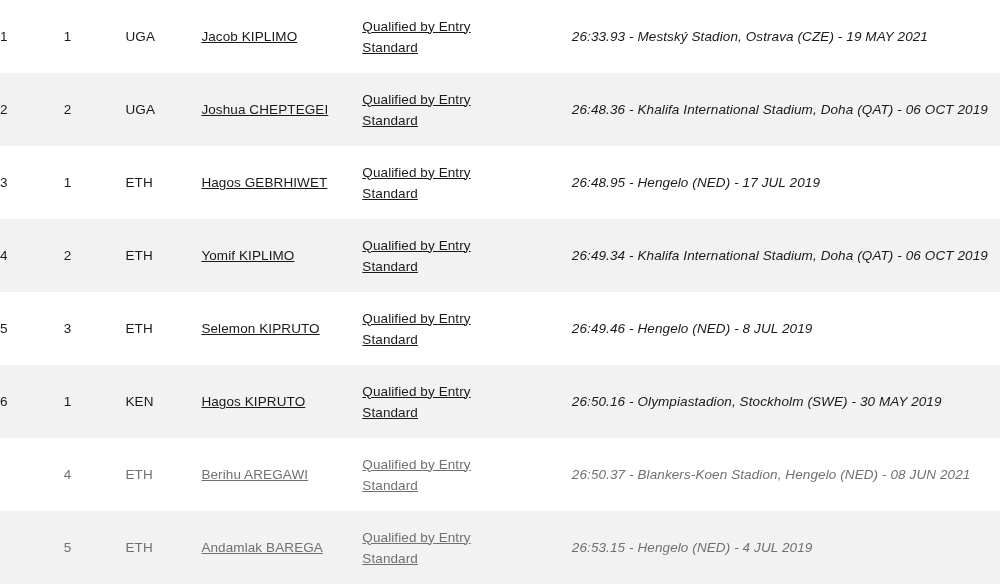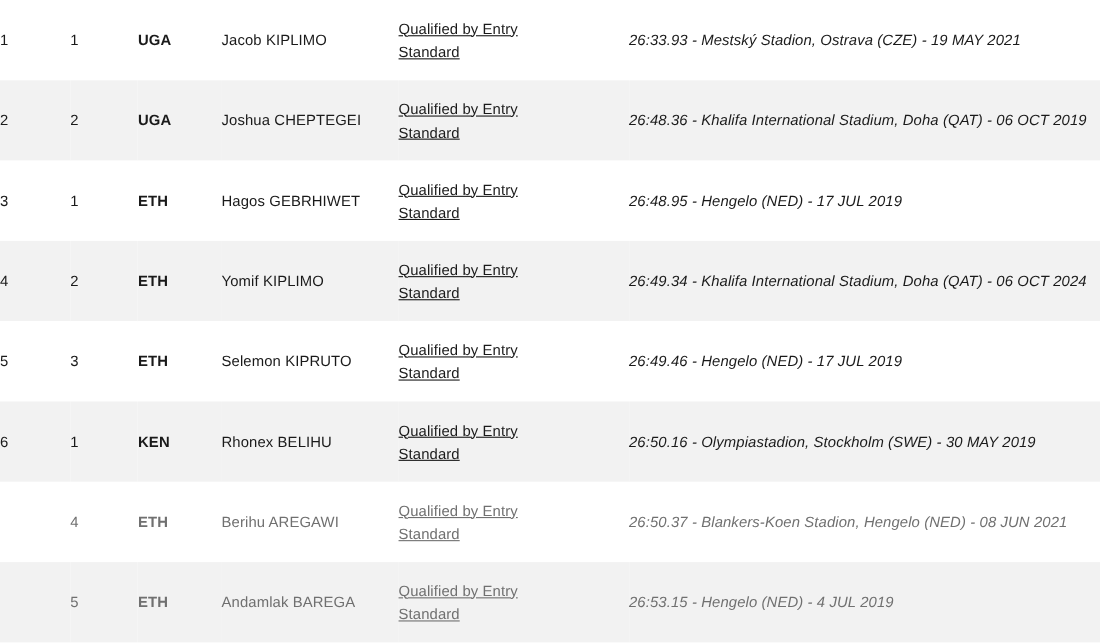--- a/index.html
+++ b/index.html
@@ -38,22 +38,22 @@
   
   tr.row-odd  { background: #ffffff; }
   tr.row-even { background: #f2f2f2; }
 
   
   tr.row-dim td { color: #707070; }
 
   
   .col-place   { width: 63px;  padding-left: 12px;  }
   .col-natrank { width: 61px;  padding-left: 0;     }
-  .col-country { width: 75px; font-weight: bold;  }
-  .col-name    { width: 159px; padding-right: 14px; }
+  .col-country { width: 75px;  }
+  .col-name    { width: 159px; padding-right: 14px; text-decoration: underline; }
   .col-status  { width: 207px; padding-right: 22px; text-decoration: underline; }
   .col-result  { width: 423px; font-style: italic; }
 
   .col-status .status-text {
     display: block;
     max-width: 130px;
   }
 
   .col-result .result-text {
     display: block;
@@ -115,43 +115,43 @@
         <td class="col-place">4</td>
         <td class="col-natrank">2</td>
         <td class="col-country">ETH</td>
         <td class="col-name">
           <span class="name-text">Yomif KIPLIMO</span>
         </td>
         <td class="col-status">
           <span class="status-text">Qualified by Entry Standard</span>
         </td>
         <td class="col-result">
-          <span class="result-text">26:49.34 - Khalifa International Stadium, Doha (QAT) - 06 OCT 2024</span>
+          <span class="result-text">26:49.34 - Khalifa International Stadium, Doha (QAT) - 06 OCT 2019</span>
         </td>
       </tr>
       <tr class="row-odd">
         <td class="col-place">5</td>
         <td class="col-natrank">3</td>
         <td class="col-country">ETH</td>
         <td class="col-name">
           <span class="name-text">Selemon KIPRUTO</span>
         </td>
         <td class="col-status">
           <span class="status-text">Qualified by Entry Standard</span>
         </td>
         <td class="col-result">
-          <span class="result-text">26:49.46 - Hengelo (NED) - 17 JUL 2019</span>
+          <span class="result-text">26:49.46 - Hengelo (NED) - 8 JUL 2019</span>
         </td>
       </tr>
       <tr class="row-even">
         <td class="col-place">6</td>
         <td class="col-natrank">1</td>
         <td class="col-country">KEN</td>
         <td class="col-name">
-          <span class="name-text">Rhonex BELIHU</span>
+          <span class="name-text">Hagos KIPRUTO</span>
         </td>
         <td class="col-status">
           <span class="status-text">Qualified by Entry Standard</span>
         </td>
         <td class="col-result">
           <span class="result-text">26:50.16 - Olympiastadion, Stockholm (SWE) - 30 MAY 2019</span>
         </td>
       </tr>
       <tr class="row-odd row-dim">
         <td class="col-place"></td>

